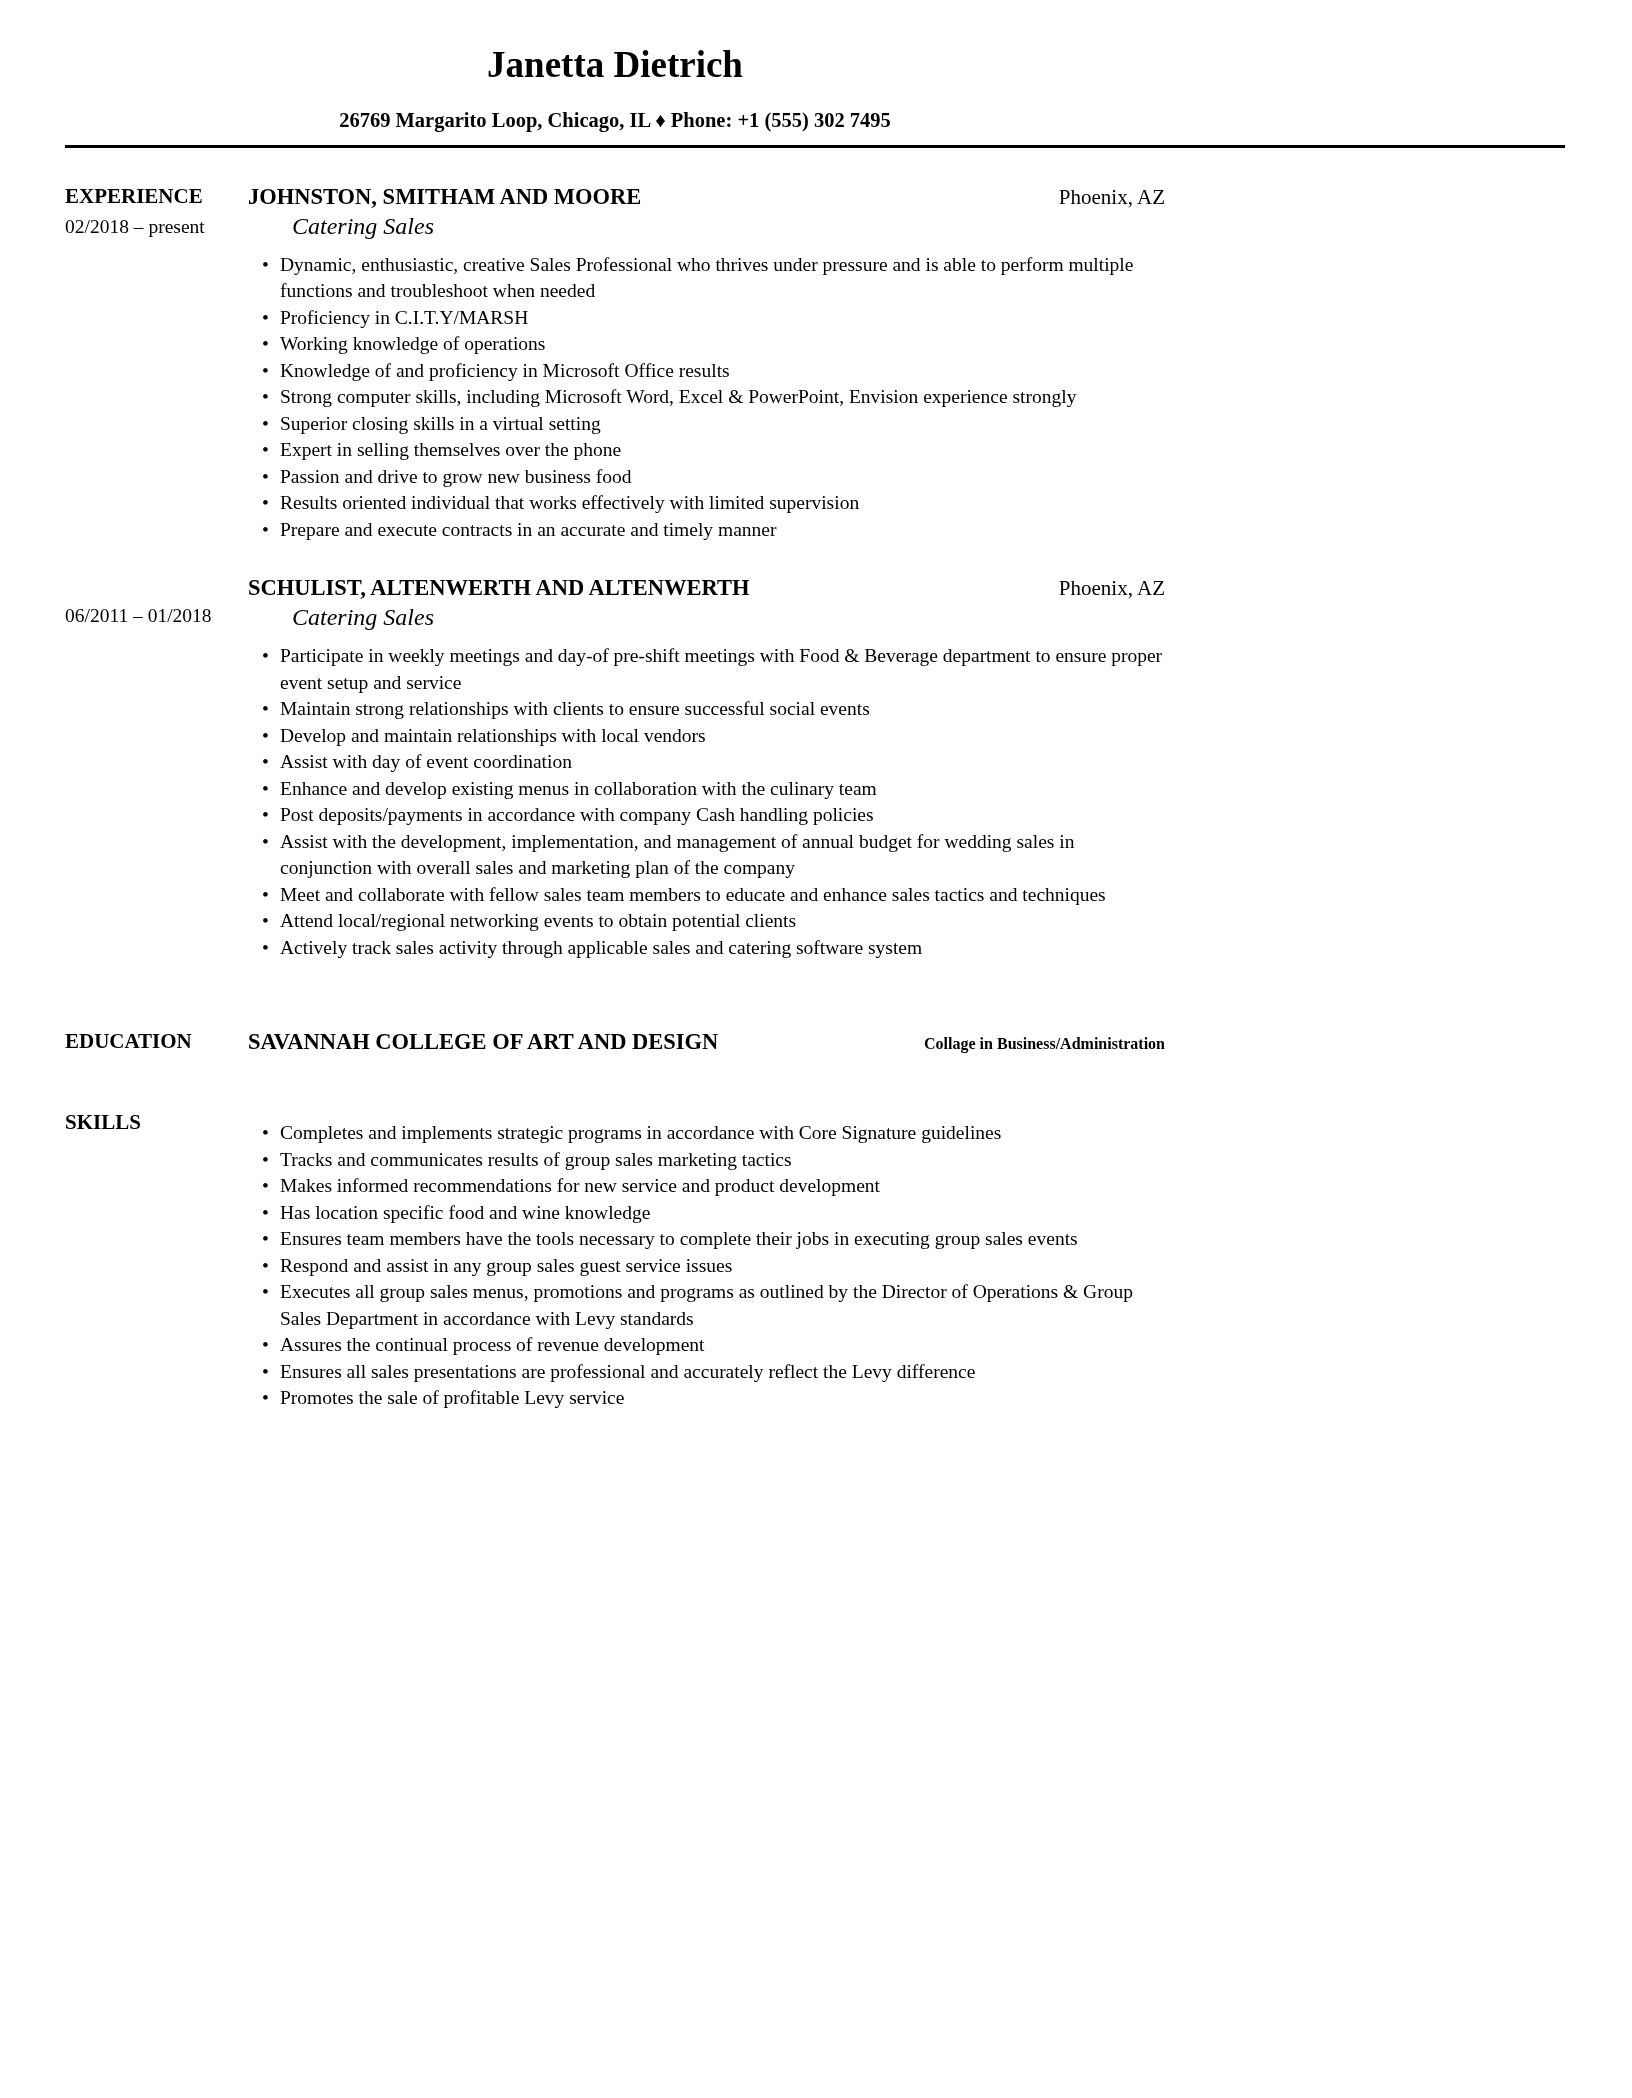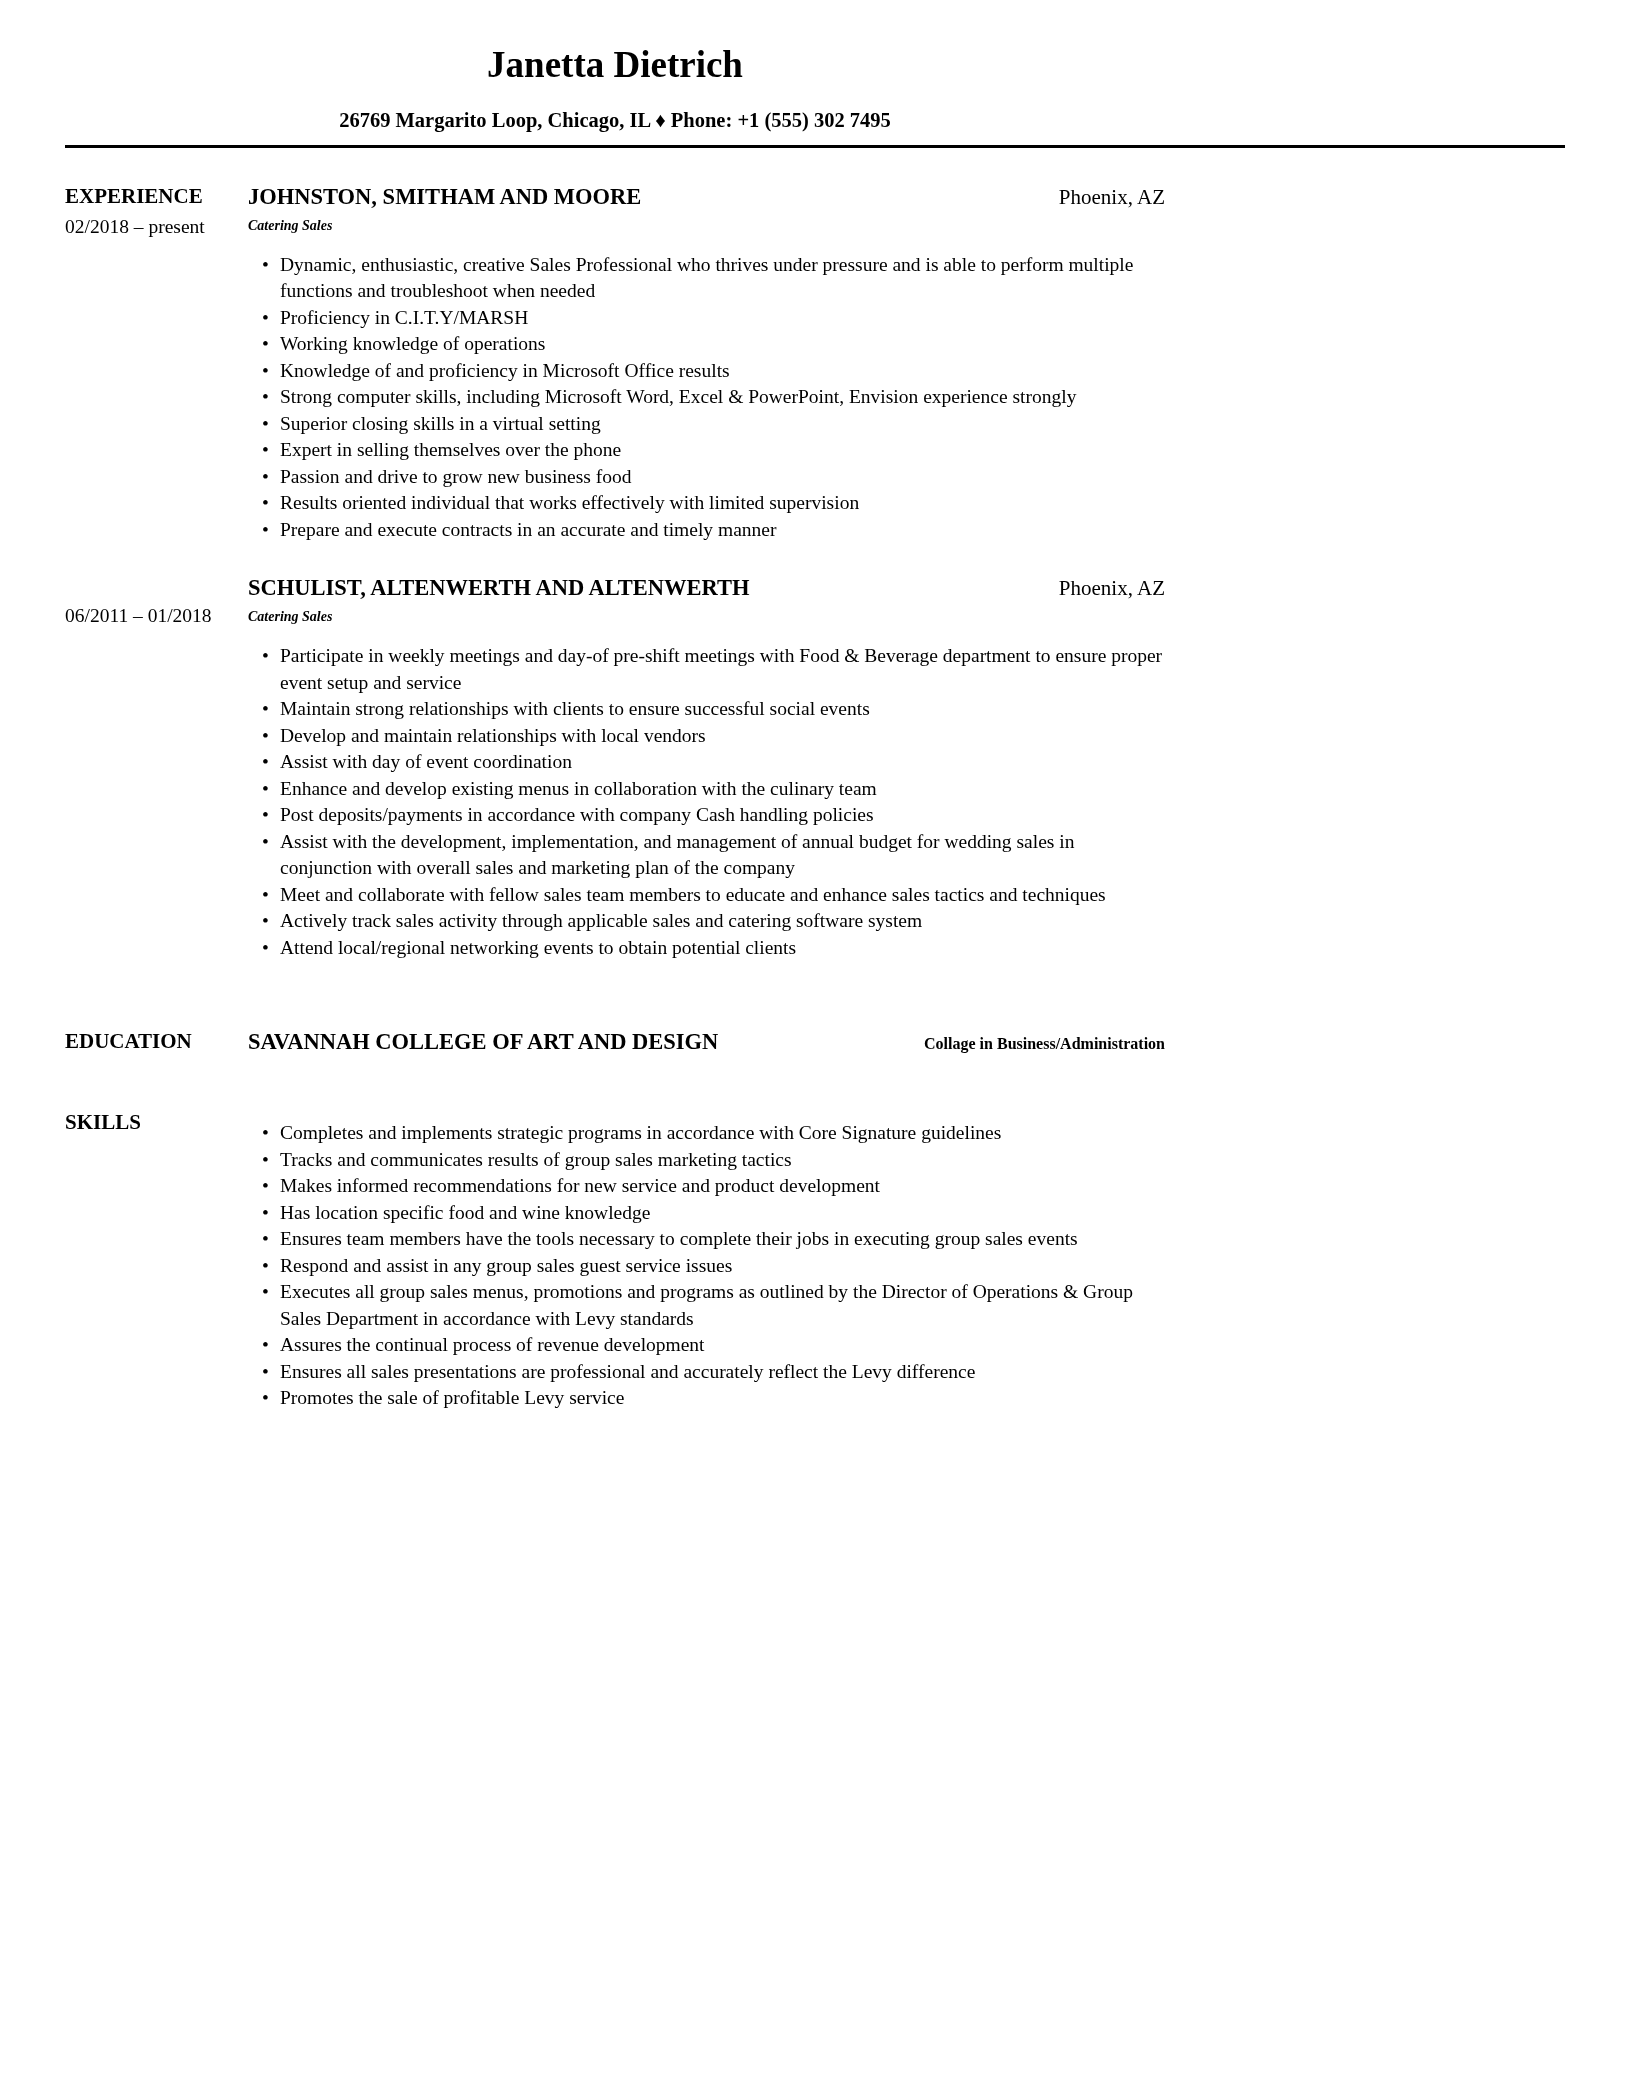--- a/index.html
+++ b/index.html
@@ -29,21 +29,21 @@
   .side .label { font-size: 21px; font-weight: bold; line-height: 29px; }
   .side .dates { font-size: 19.5px; line-height: 27px; margin-top: 2px; }
   .side .dates-offset { margin-top: 29px; }
 
   .job-header, .edu-header {
     display: flex; justify-content: space-between; align-items: baseline; line-height: 29px;
   }
   .company, .school { font-size: 22.5px; font-weight: bold; }
   .location { font-size: 21px; font-weight: normal; }
   .degree { font-size: 16px; font-weight: bold; }
-  .job-title { font-size: 14px; font-weight: bold; font-style: italic; line-height: 28px; }
+  .job-title { font-size: 24px; font-weight: normal; font-style: italic; line-height: 28px; margin-left: 44px; }
 
   ul.bullets { list-style: none; margin-top: 12px; }
   ul.bullets li {
     font-size: 19.5px;
     line-height: 26.5px;
     padding-left: 32px;
     position: relative;
   }
   ul.bullets li::before {
     content: "\2022";
@@ -103,22 +103,22 @@
         <div class="job-title">Catering Sales</div>
         <ul class="bullets">
             <li>Participate in weekly meetings and day-of pre-shift meetings with Food &amp; Beverage department to ensure proper event setup and service</li>
             <li>Maintain strong relationships with clients to ensure successful social events</li>
             <li>Develop and maintain relationships with local vendors</li>
             <li>Assist with day of event coordination</li>
             <li>Enhance and develop existing menus in collaboration with the culinary team</li>
             <li>Post deposits/payments in accordance with company Cash handling policies</li>
             <li>Assist with the development, implementation, and management of annual budget for wedding sales in conjunction with overall sales and marketing plan of the company</li>
             <li>Meet and collaborate with fellow sales team members to educate and enhance sales tactics and techniques</li>
+            <li>Attend local/regional networking events to obtain potential clients</li>
             <li>Actively track sales activity through applicable sales and catering software system</li>
-            <li>Attend local/regional networking events to obtain potential clients</li>
           </ul>
       </div>
     </section>
 
     <section class="section section-edu">
       <div class="side">
         <div class="label">EDUCATION</div>
       </div>
       <div class="main">
         <div class="edu-header">

